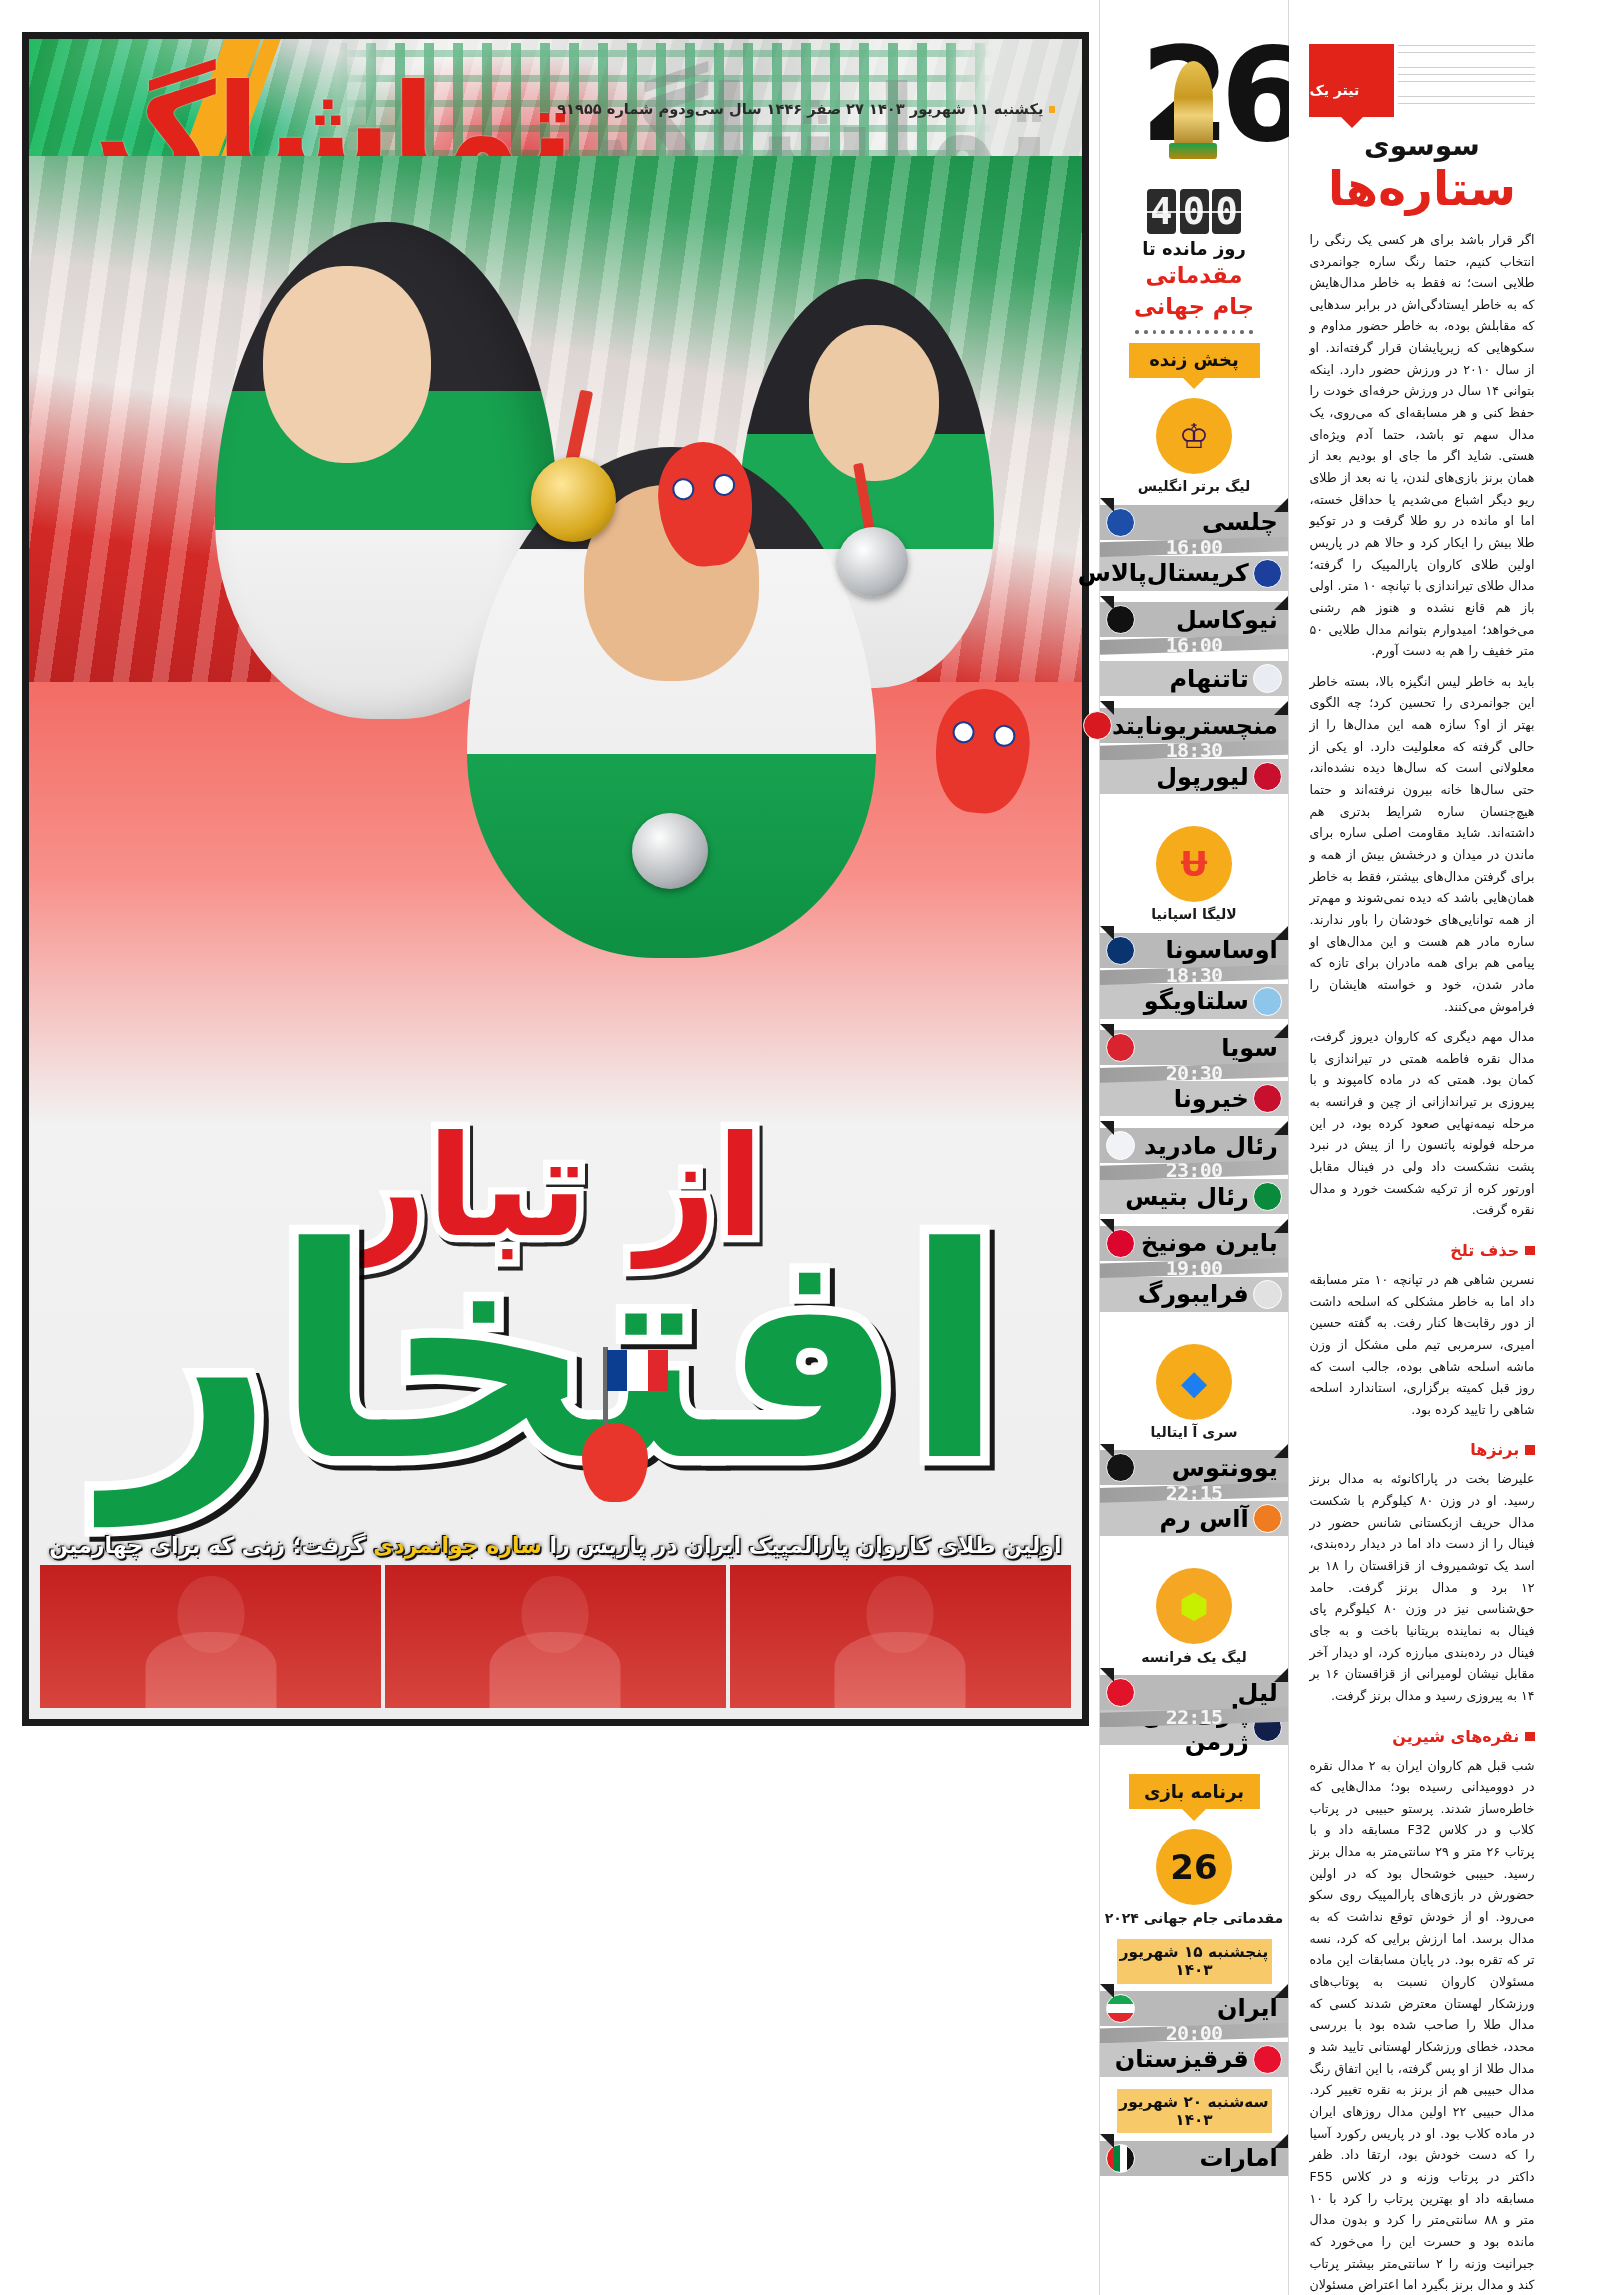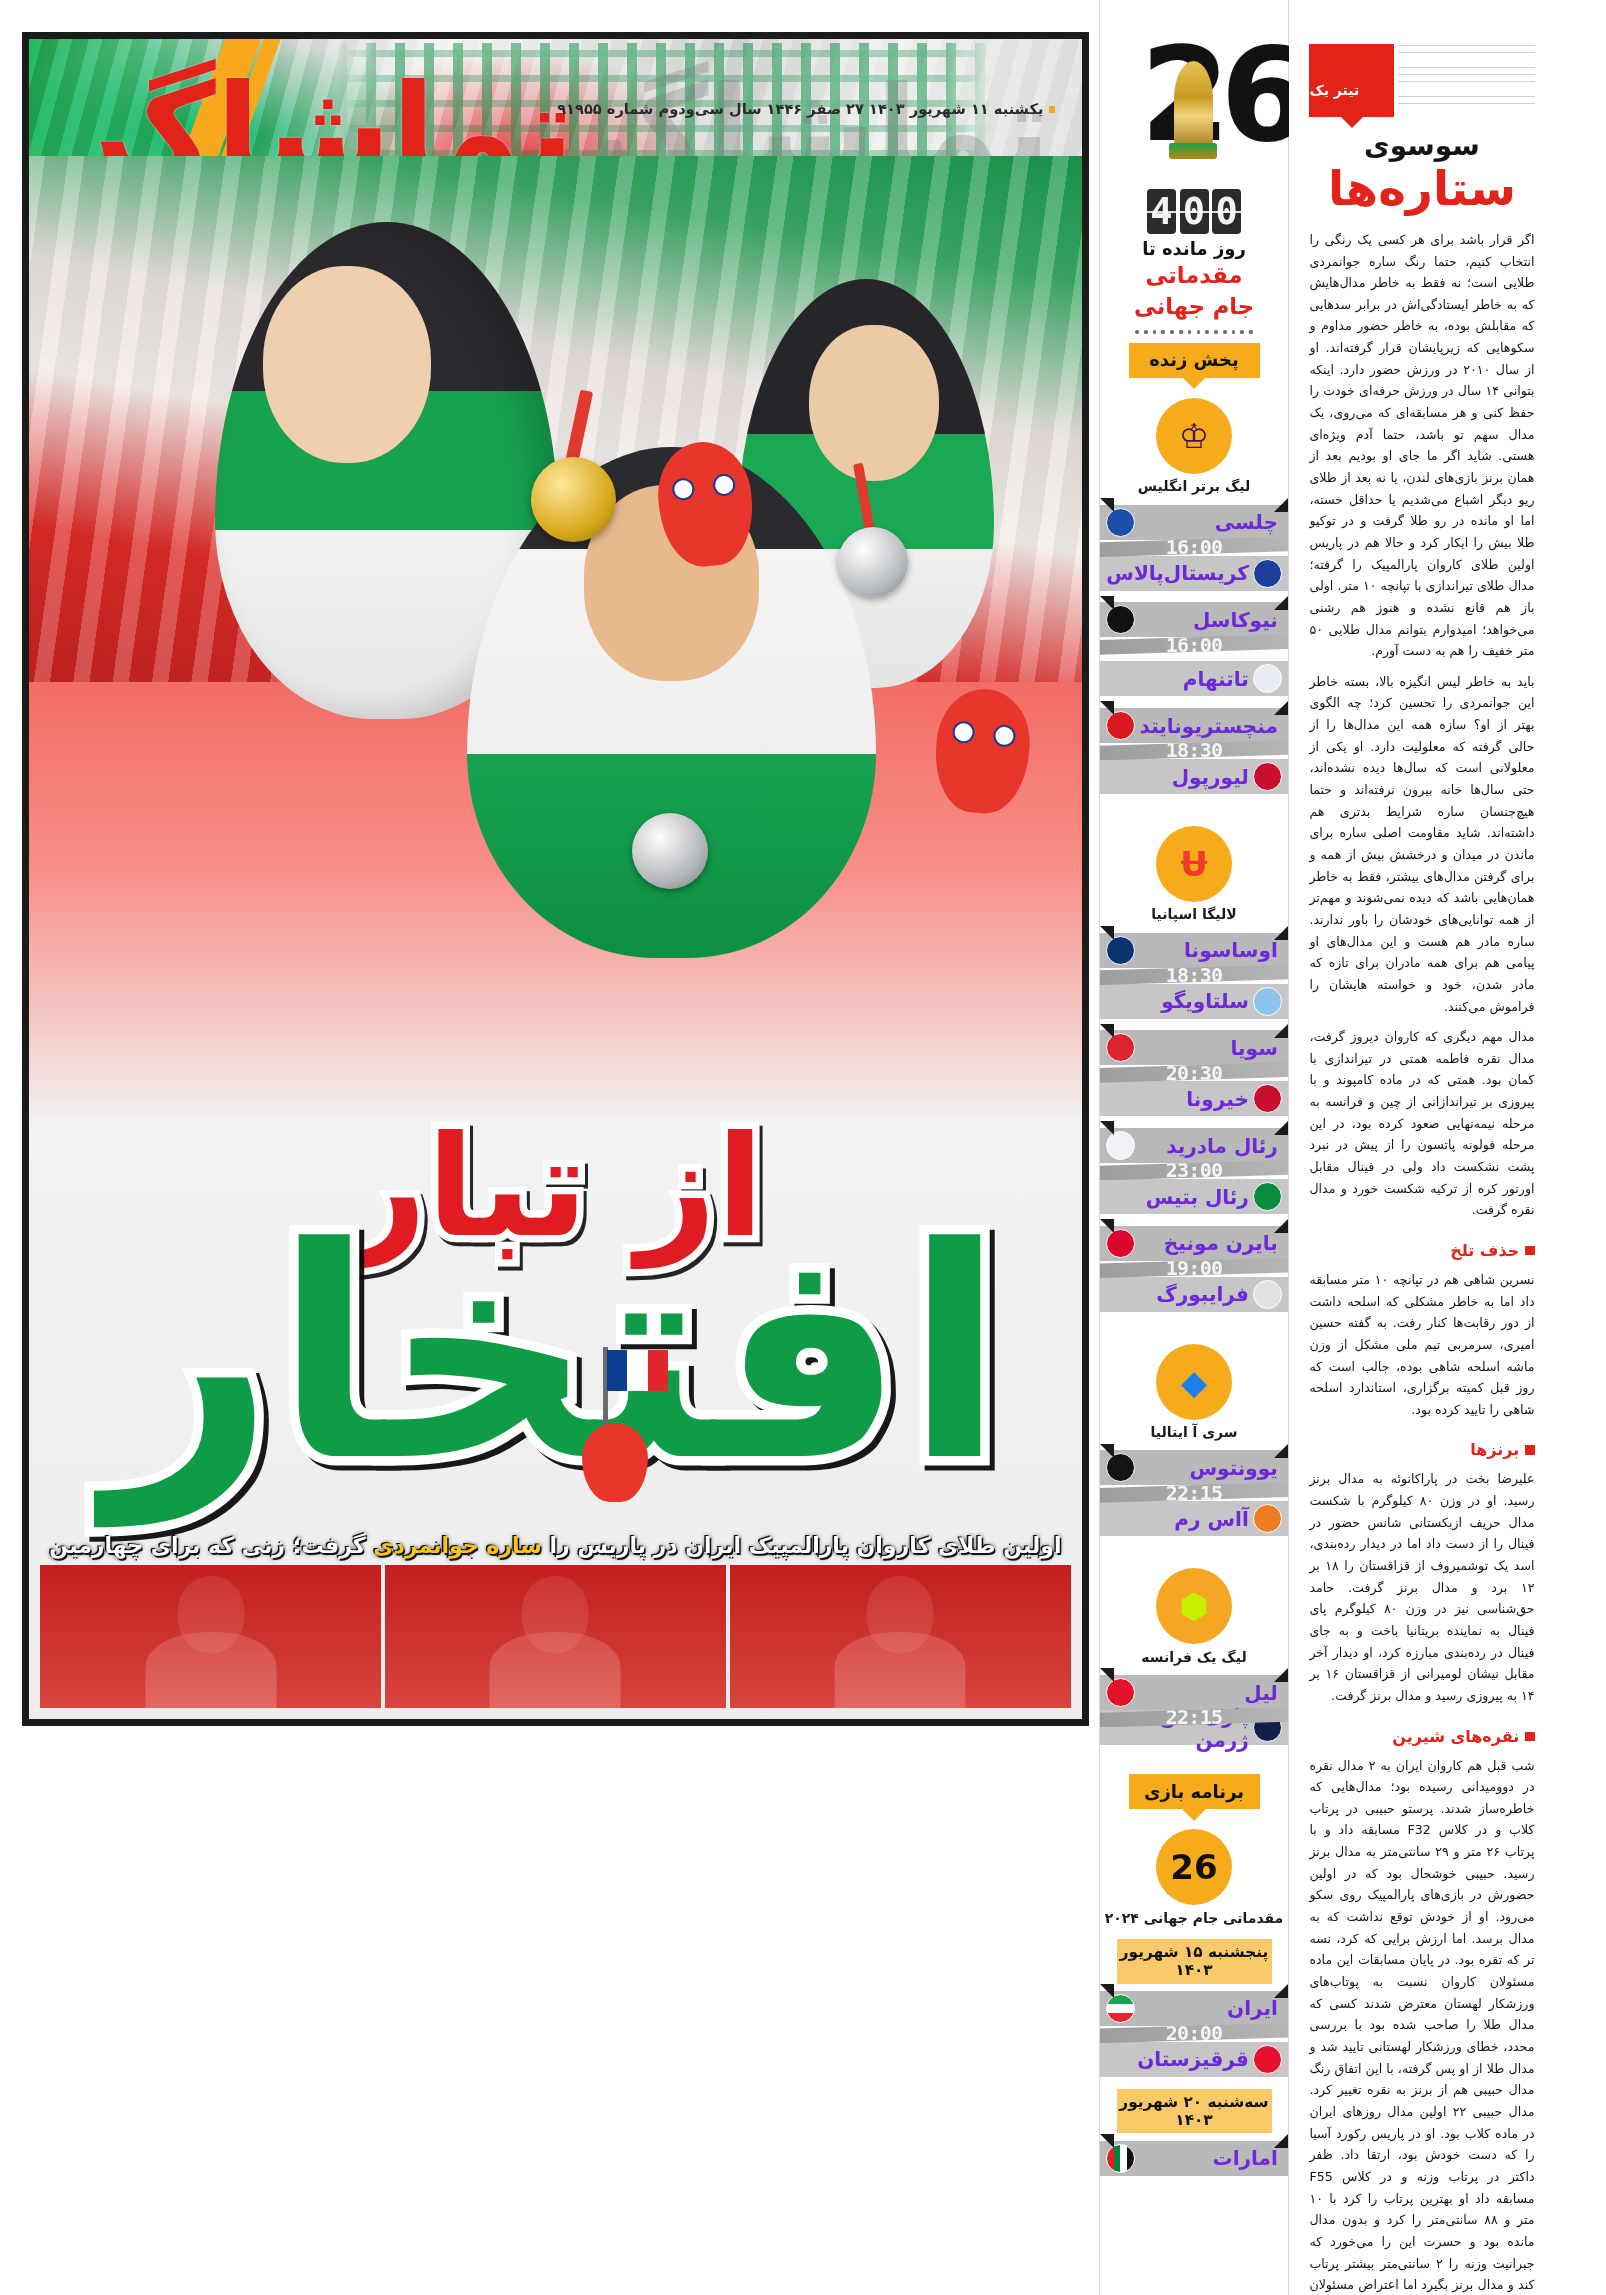--- a/index.html
+++ b/index.html
@@ -133,21 +133,21 @@
   .b-epl{background:#f5ab1a;color:#3d1452;}
   .b-liga{background:#f5ab1a;color:#ef3a2c;}
   .b-bundes{background:#e21f26;color:#fff;font-size:14.6px;}
   .b-seriea{background:#f5ab1a;color:#1d7ef0;}
   .b-ligue1{background:#f5a623;color:#c7f000;}
   .b-wc{background:#f5ab1a;color:#111;font-size:29px;}
 
   .match{position:relative;margin:7.3px 0 11.7px;}
   .row{display:flex;align-items:center;height:35px;background:#b9b9b9;padding:0 5.8px;box-sizing:border-box;}
   .row.alt{background:#c6c6c6;}
-  .row .tm{flex:1;font-size:20px;font-weight:bold;color:#6d28d9;}
+  .row .tm{flex:1;font-size:24px;font-weight:bold;color:#000000;}
   .row.home .tm{text-align:right;padding-right:4.4px;}
   .row.away .tm{text-align:right;padding-right:4.4px;}
   .crest{width:29px;height:29px;border-radius:50%;flex:0 0 29px;border:1.5px solid #fff;box-sizing:border-box;}
   .row.home{justify-content:flex-start;}
   .time{position:absolute;left:0;right:0;top:32px;height:20.4px;display:flex;align-items:center;justify-content:center;
     background:linear-gradient(95deg,#9d9d9d 0%, #b5b5b5 100%);clip-path:polygon(0 28%,100% 0,100% 72%,0 100%);z-index:3;}
   .time b{font-size:20px;color:#f4f4f4;font-family:"DejaVu Sans Mono",monospace;letter-spacing:-0.7px;}
   .corner{position:absolute;width:0;height:0;border-style:solid;}
   .ctl{top:-6.6px;right:0;border-width:0 0 14.6px 14.6px;border-color:transparent transparent #1b1b1b transparent;}
   .ctr{top:-6.6px;left:0;border-width:14.6px 0 0 14.6px;border-color:#1b1b1b transparent transparent transparent;}

